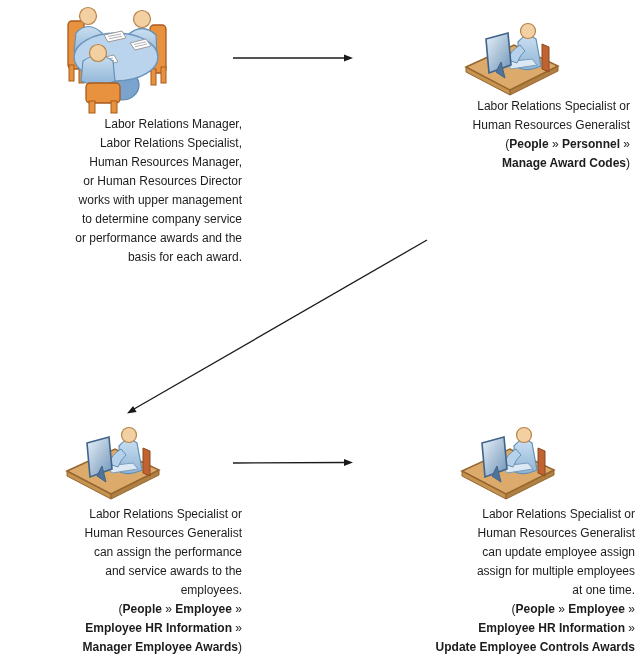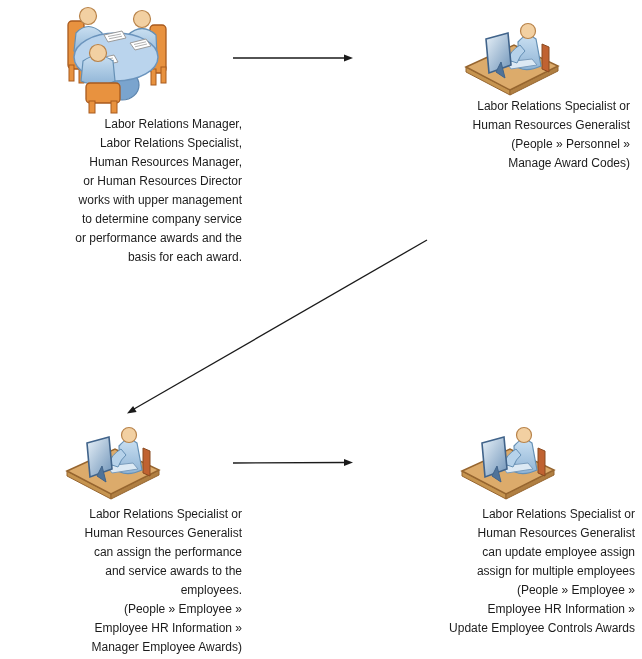--- a/index.html
+++ b/index.html
@@ -8,21 +8,21 @@
     background:#ffffff;
     font-family:"Liberation Sans",sans-serif;
     color:#1c1c1c;
   }
   .stage{position:absolute;left:0;top:0;width:642px;height:659px;}
   .icon{position:absolute;}
   .txt{
     position:absolute;text-align:right;white-space:nowrap;
     font-size:12px;line-height:19px;letter-spacing:0;
   }
-  .b{font-weight:normal;}
+  .b{font-weight:bold;}
   .arrows{position:absolute;left:0;top:0;}
   .arrows line{stroke:#1a1a1a;stroke-width:1.3;}
   .arrows polygon{fill:#1a1a1a;}
   .defs-holder{position:absolute;width:0;height:0;overflow:hidden;}
 </style>
 </head>
 <body>
 
 <svg class="defs-holder" aria-hidden="true">
   <defs>
@@ -128,18 +128,19 @@
   </div>
 
   <svg class="icon" style="left:460px;top:424px" width="96" height="76">
     <use href="#ws-icon"></use>
   </svg>
   <div class="txt" style="left:385px;top:505px;width:250px">
     <div>Labor Relations Specialist or</div>
     <div>Human Resources Generalist</div>
     <div>can update employee assign</div>
     <div>assign for multiple employees</div>
+    <div>at one time.</div>
     <div><span>(</span><span class="b">People</span><span> » </span><span class="b">Employee</span><span> »</span></div>
     <div><span class="b">Employee HR Information</span><span> »</span></div>
     <div><span class="b">Update Employee Controls Awards</span></div>
   </div>
 
 </div>
 
 </body></html>

